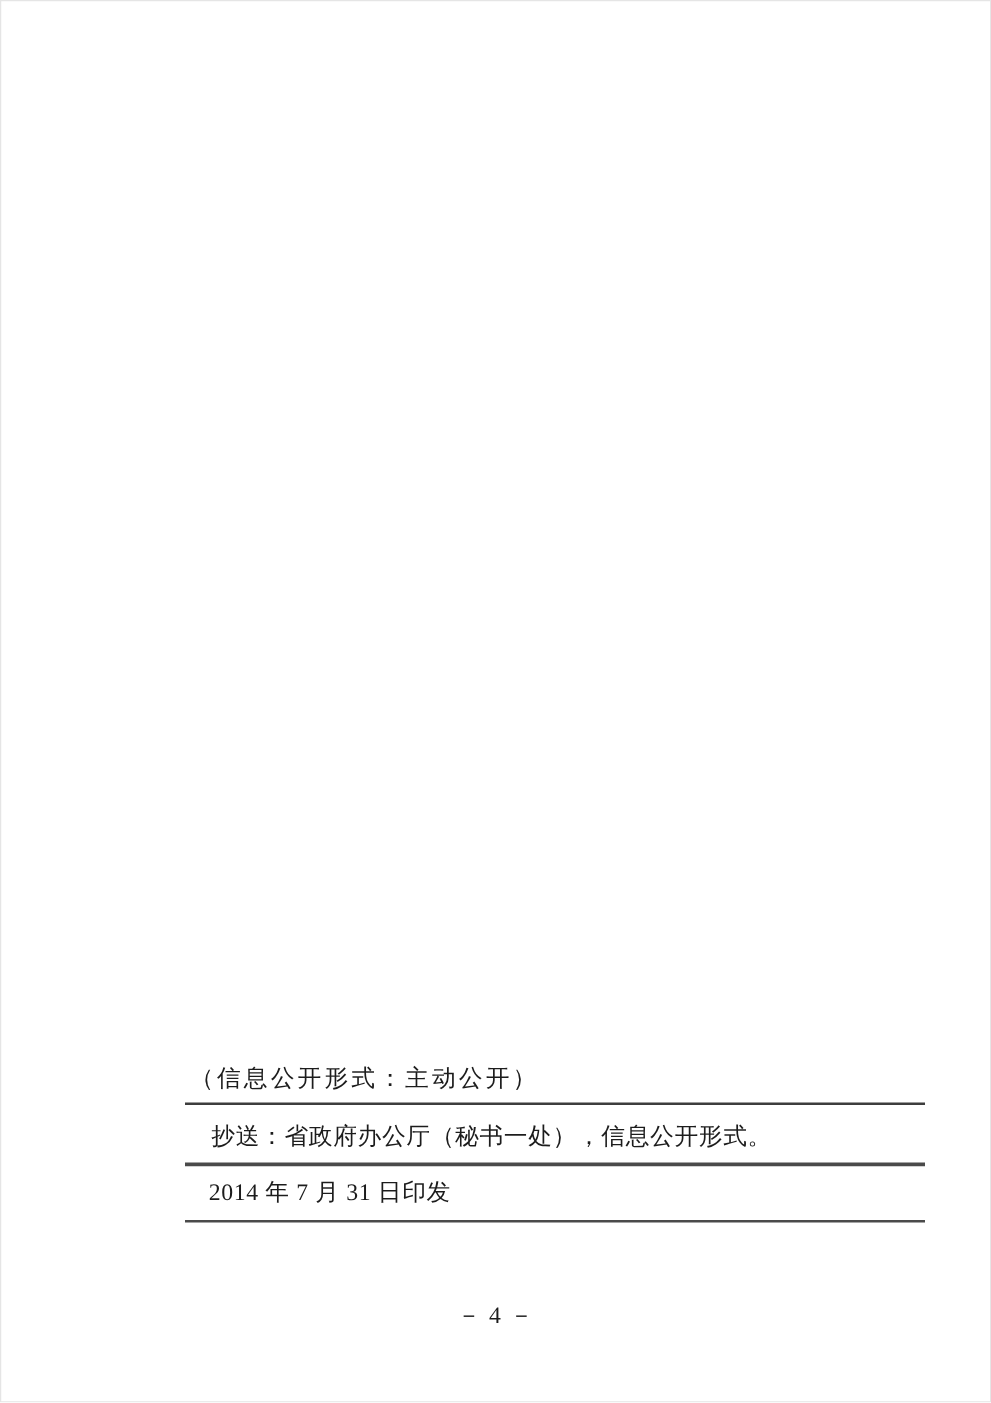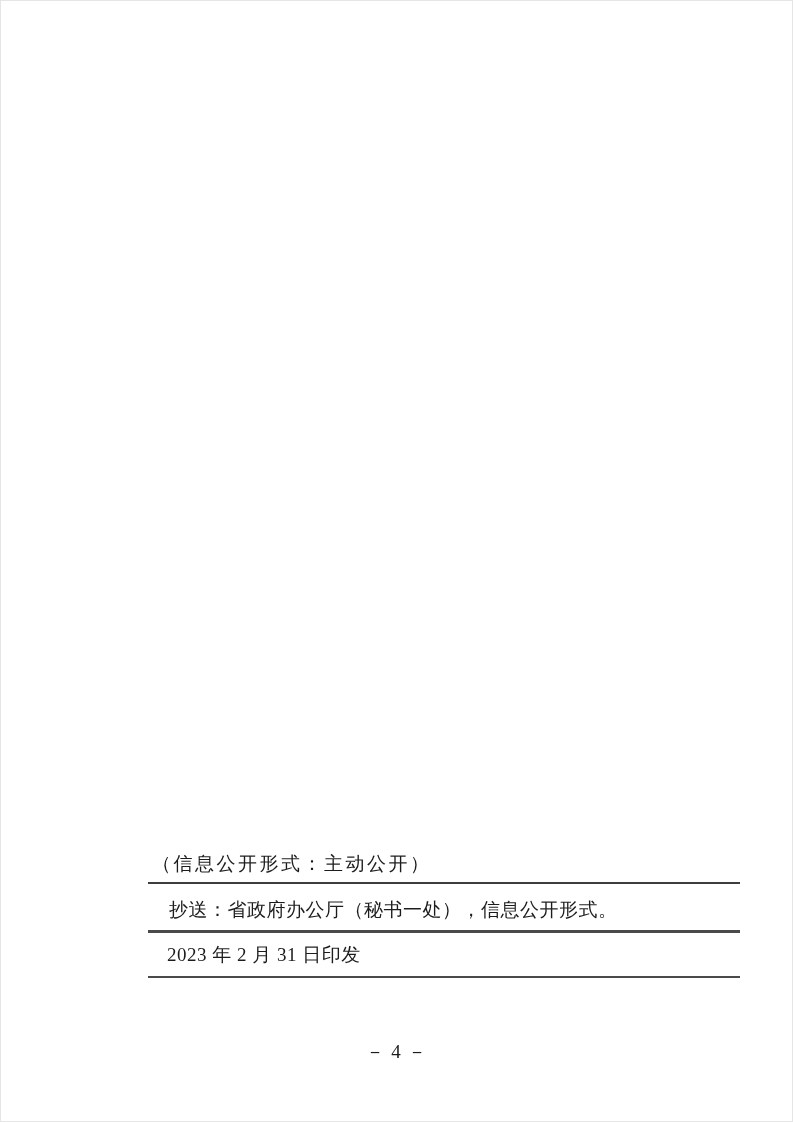--- a/index.html
+++ b/index.html
@@ -98,21 +98,21 @@
 
     <div class="disclosure-line">（信息公开形式：主动公开）</div>
 
     <div class="rule rule-top"></div>
 
     <div class="cc-line">抄送：省政府办公厅（秘书一处），信息公开形式。</div>
 
     <div class="rule rule-mid"></div>
 
     <div class="issuer-row">
-      <span class="print-date">2023 年 2 月 31 日印发</span>
+      <span class="print-date">2014 年 7 月 31 日印发</span>
     </div>
 
     <div class="rule rule-bottom"></div>
 
   </div>
 
   <div class="page-number">－ 4 －</div>
 
 </div>
 

